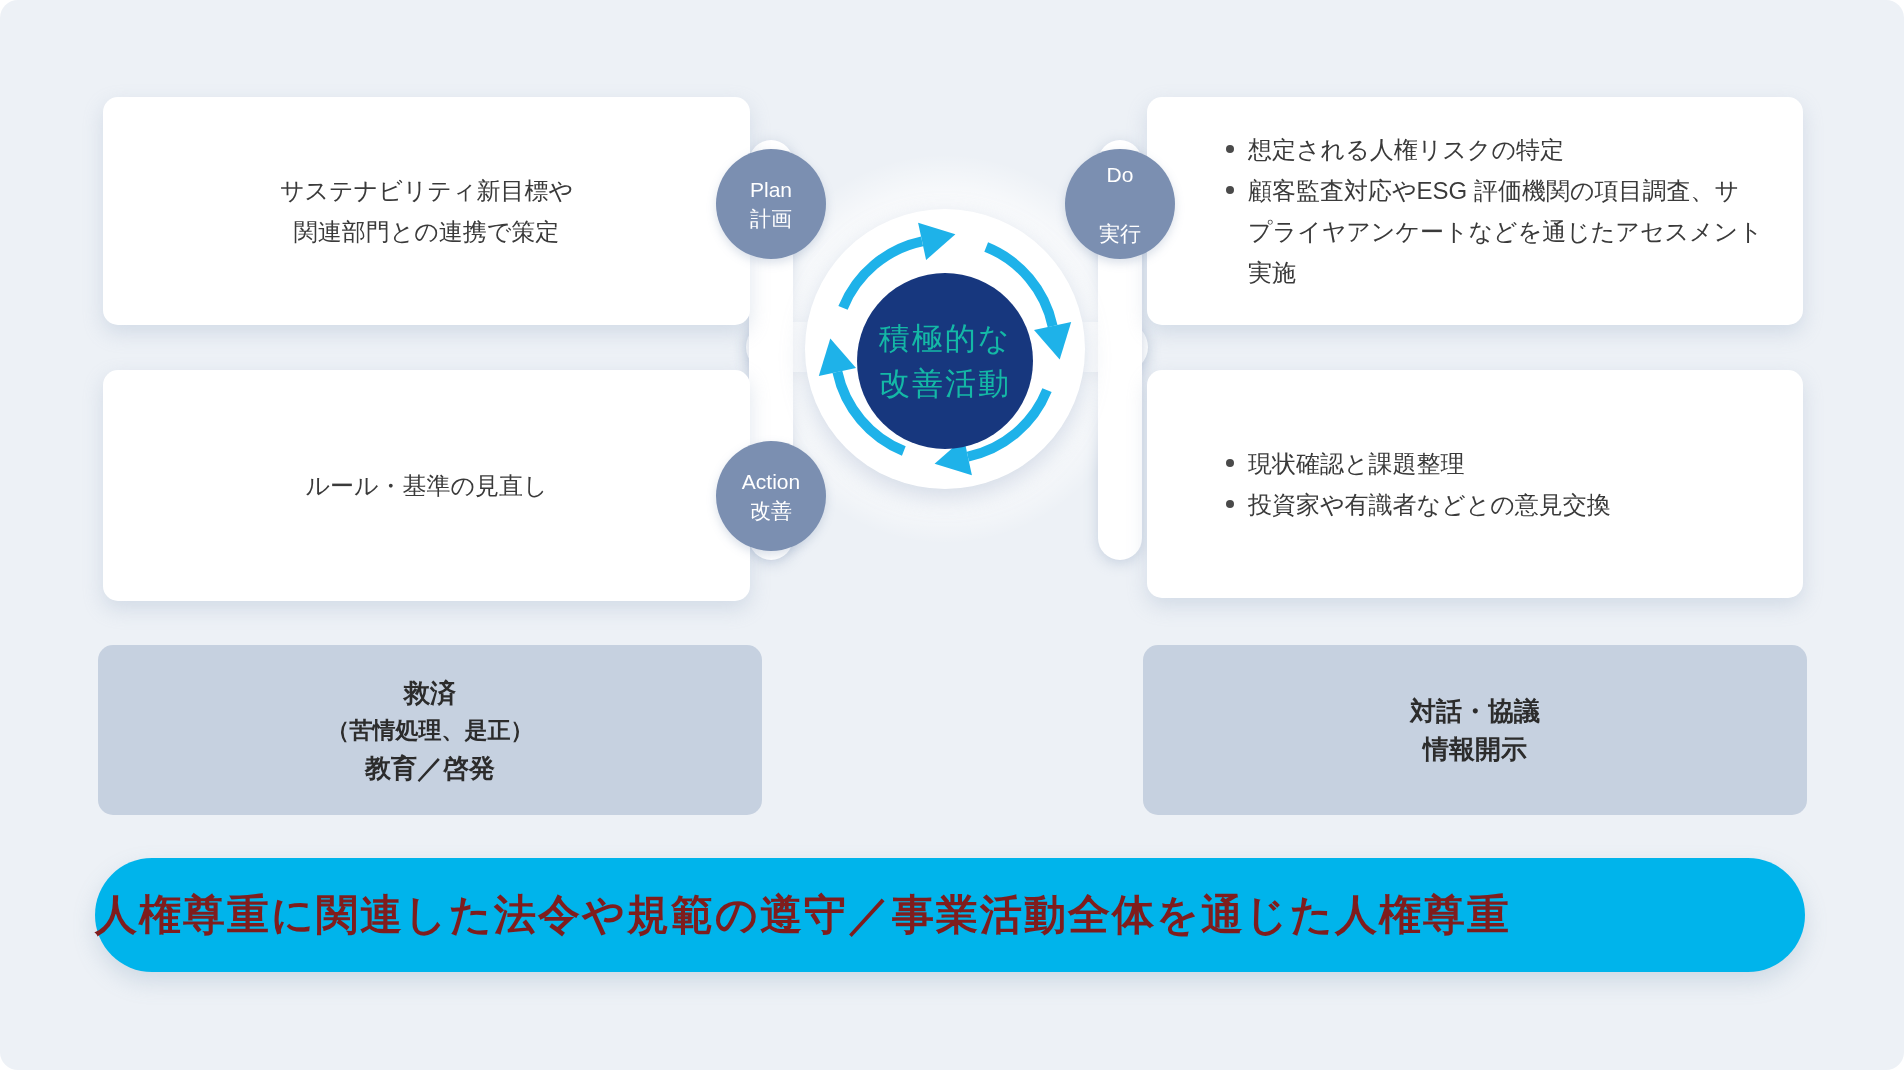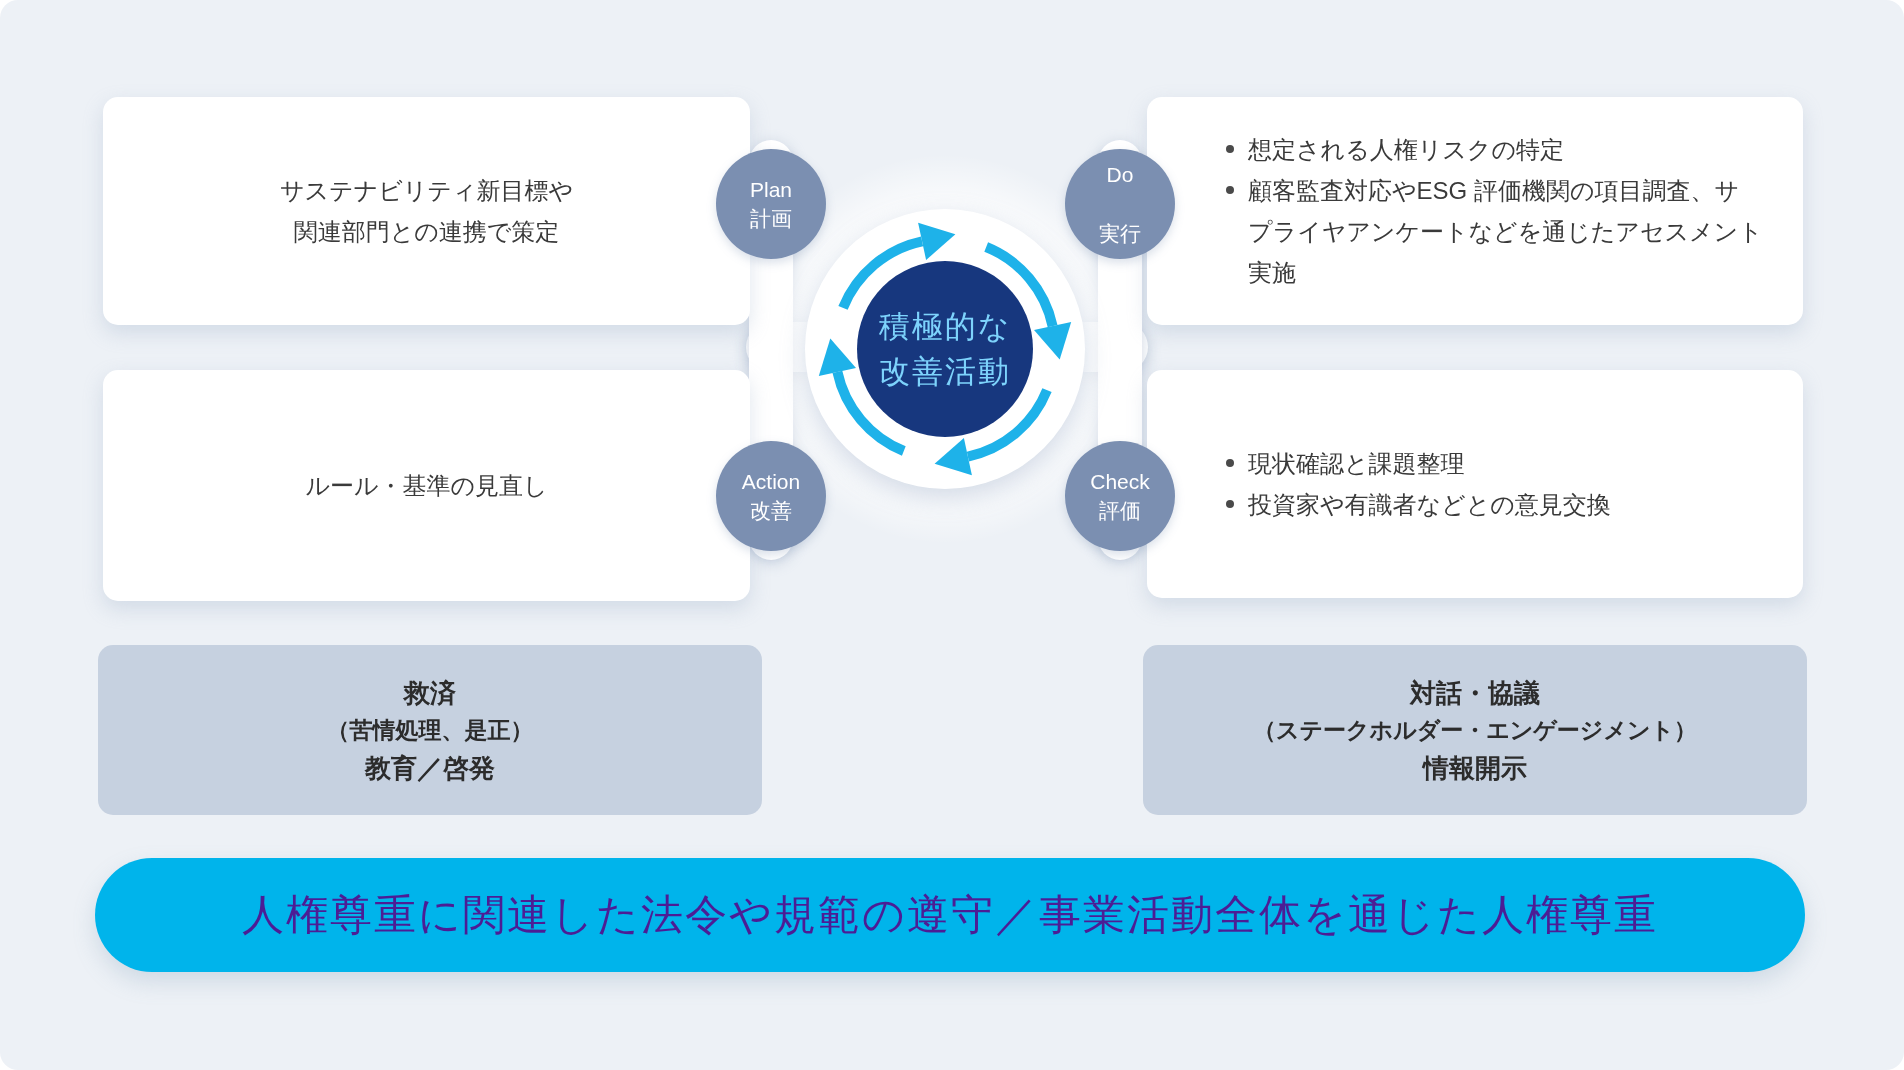--- a/index.html
+++ b/index.html
@@ -22,23 +22,23 @@
   .connector-v{top:140px;width:44px;height:420px;border-radius:22px;}
   .connector-v.left{left:749px;}
   .connector-v.right{left:1098px;}
 
   
   .halo{position:absolute;left:750px;top:154px;width:390px;height:390px;border-radius:50%;
         background:radial-gradient(circle closest-side,#ffffff 0%,#ffffff 66%,rgba(255,255,255,0) 100%);}
   .disc{position:absolute;left:805px;top:209px;width:280px;height:280px;border-radius:50%;background:#ffffff;
         box-shadow:0 8px 24px rgba(140,160,192,.38);}
   .arrows-svg{position:absolute;left:745px;top:149px;width:400px;height:400px;}
-  .navy-circle{position:absolute;left:857px;top:261px;width:176px;height:176px;border-radius:50%;
+  .navy-circle{position:absolute;left:857px;top:273px;width:176px;height:176px;border-radius:50%;
         background:var(--navy);display:flex;flex-direction:column;align-items:center;justify-content:center;
-        color:#7dd3fc;font-size:31px;line-height:45px;font-weight:500;letter-spacing:2px;text-align:center;}
+        color:#14b8a6;font-size:31px;line-height:45px;font-weight:500;letter-spacing:2px;text-align:center;}
 
   
   .badge{position:absolute;width:110px;height:110px;border-radius:50%;background:var(--badge-blue);
         display:flex;flex-direction:column;align-items:center;justify-content:center;color:#ffffff;
         text-align:center;box-shadow:0 4px 10px rgba(110,135,170,.25);}
   .badge .en{font-size:21px;line-height:30px;font-weight:500;}
   .badge .ja{font-size:21px;line-height:28px;}
   .badge.plan{left:716px;top:149px;}
   .badge.do{left:1065px;top:149px;gap:30px;}
   .badge.action{left:716px;top:441px;}
@@ -61,22 +61,22 @@
   
   .gray-box{position:absolute;top:645px;width:664px;height:170px;background:var(--gray-box);border-radius:15px;
         display:flex;flex-direction:column;align-items:center;justify-content:center;text-align:right;color:#2c2c2c;}
   .gray-box.left{left:98px;}
   .gray-box.right{left:1143px;}
   .gray-box .strong{font-size:26px;line-height:38px;font-weight:bold;}
   .gray-box .sub{font-size:23px;line-height:37px;font-weight:bold;}
 
   
   .banner{position:absolute;left:95px;top:858px;width:1710px;height:114px;border-radius:57px;
-        background:var(--cyan);display:flex;align-items:center;justify-content:center;
-        color:#4c1d95;font-size:42px;font-weight:normal;letter-spacing:2px;
+        background:var(--cyan);display:flex;align-items:center;justify-content:flex-start;
+        color:#7f1d1d;font-size:42px;font-weight:bold;letter-spacing:2px;
         box-shadow:0 10px 22px rgba(120,150,180,.25);}
 </style>
 </head>
 <body>
 
 <div class="stage">
   <div class="page"></div>
 
   <div class="connector connector-h"></div>
   <div class="connector connector-v left"></div>
@@ -139,32 +139,27 @@
     <span class="ja">計画</span>
   </div>
   <div class="badge do">
     <span class="en">Do</span>
     <span class="ja">実行</span>
   </div>
   <div class="badge action">
     <span class="en">Action</span>
     <span class="ja">改善</span>
   </div>
-  <div class="badge check">
-    <span class="en">Check</span>
-    <span class="ja">評価</span>
-  </div>
 
   <div class="gray-box left">
     <div class="strong">救済</div>
     <div class="sub">（苦情処理、是正）</div>
     <div class="strong">教育／啓発</div>
   </div>
   <div class="gray-box right">
     <div class="strong">対話・協議</div>
-    <div class="sub">（ステークホルダー・エンゲージメント）</div>
     <div class="strong">情報開示</div>
   </div>
 
   <div class="banner">
     <span>人権尊重に関連した法令や規範の遵守／事業活動全体を通じた人権尊重</span>
   </div>
 </div>
 
 </body></html>

